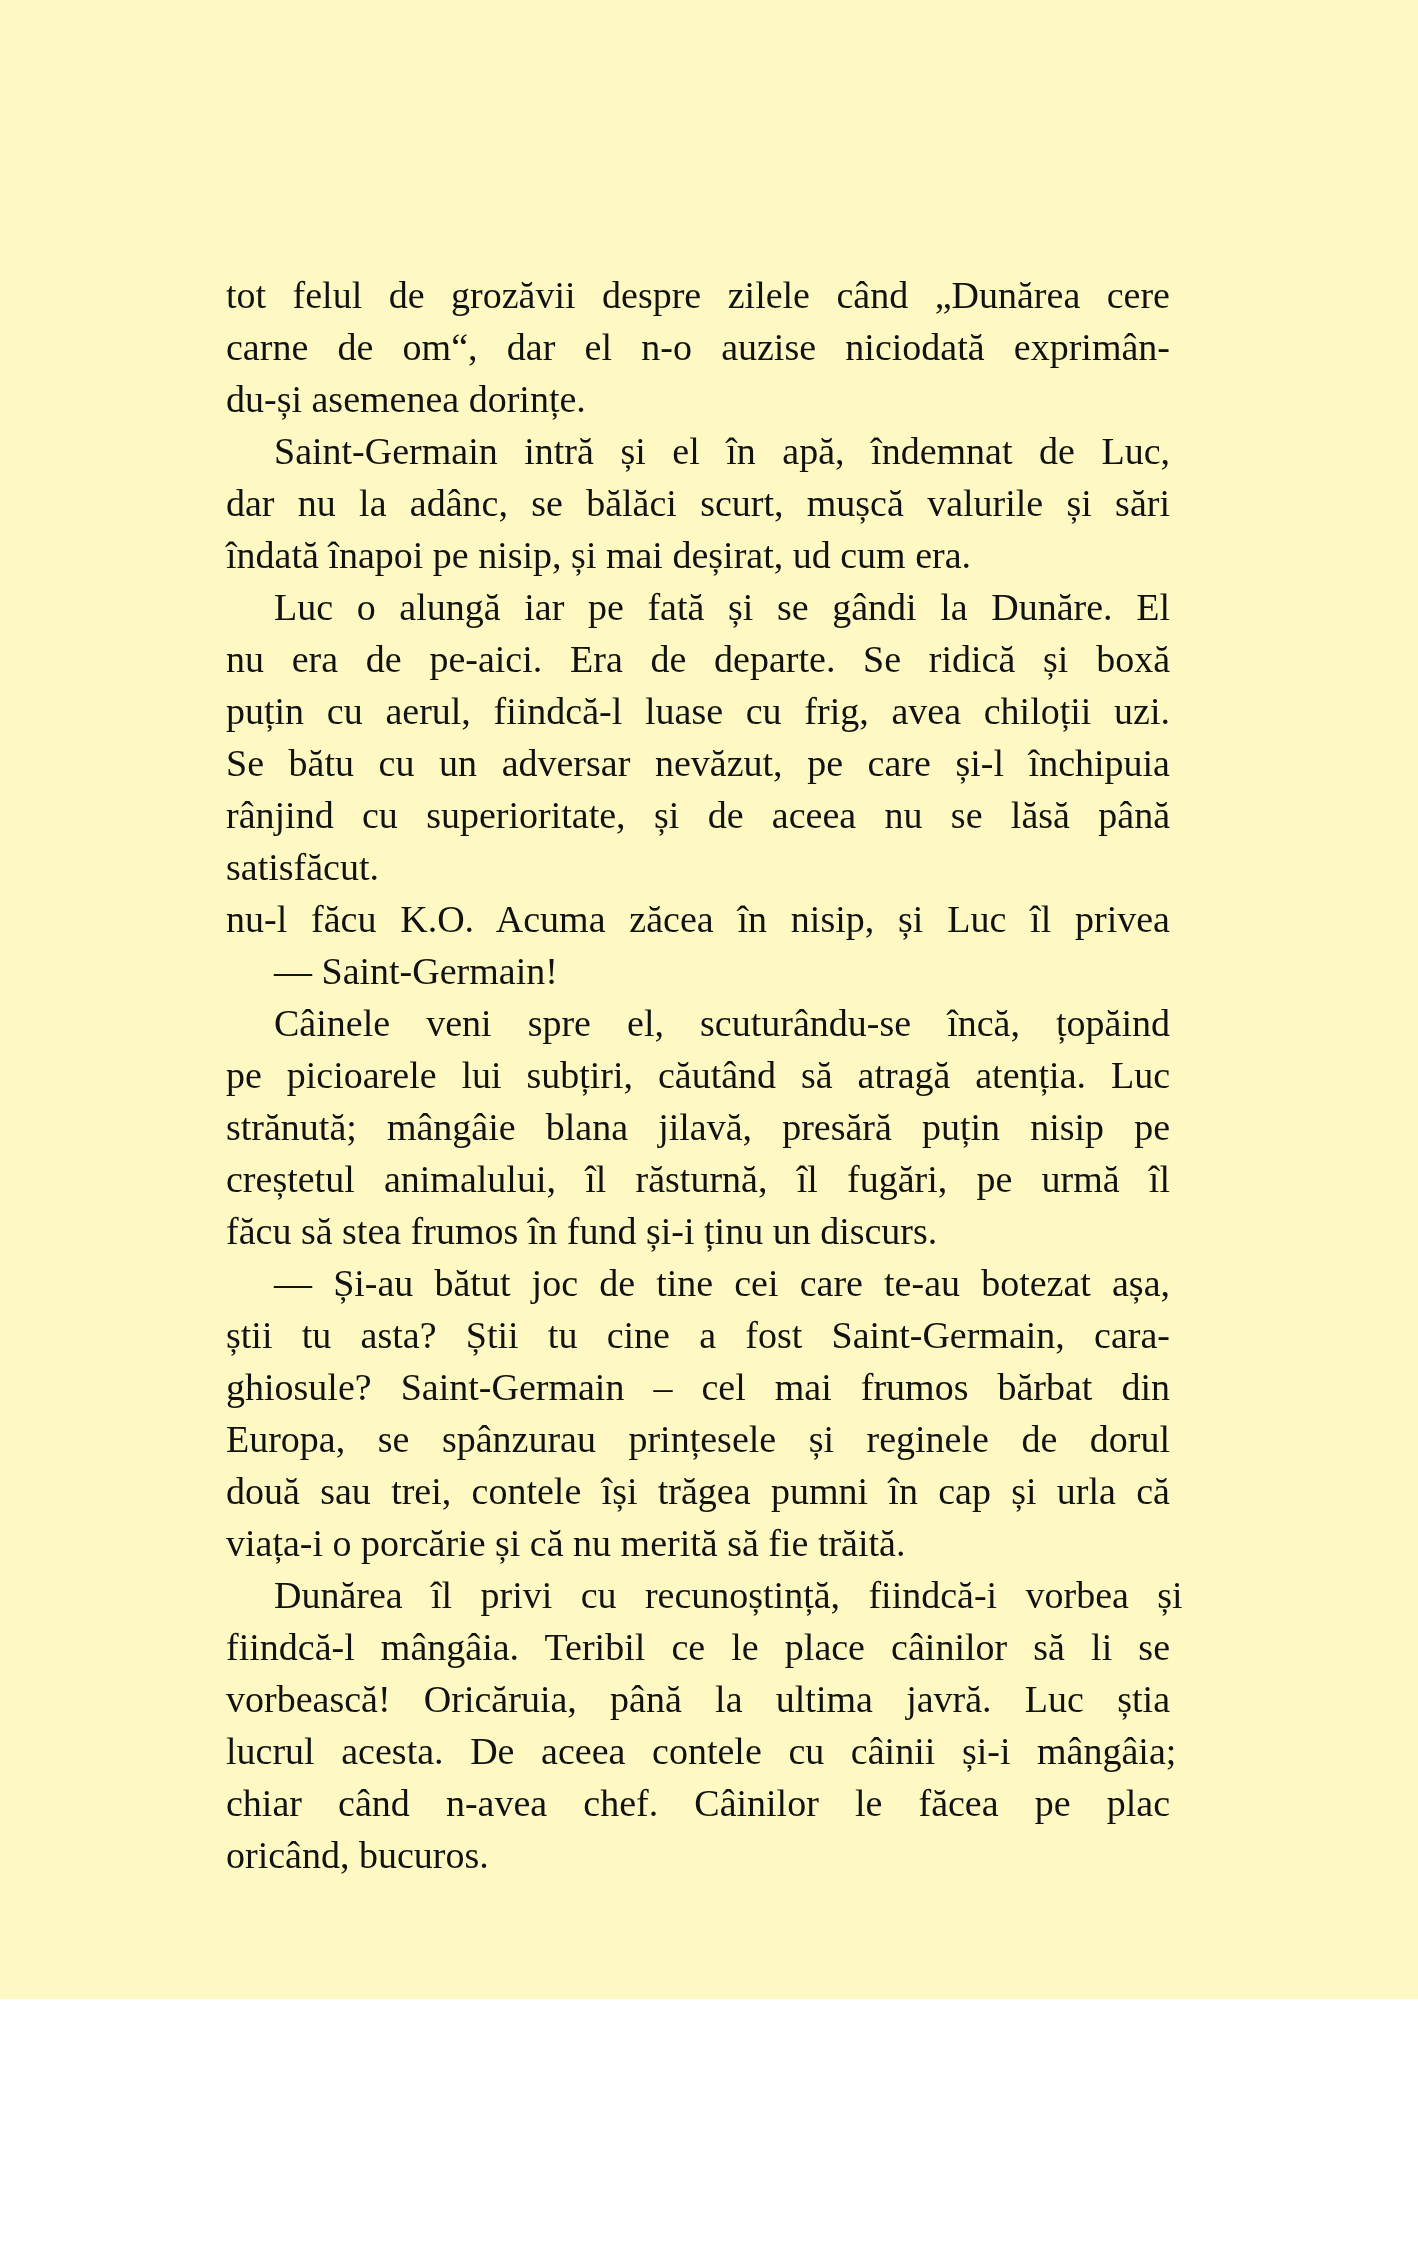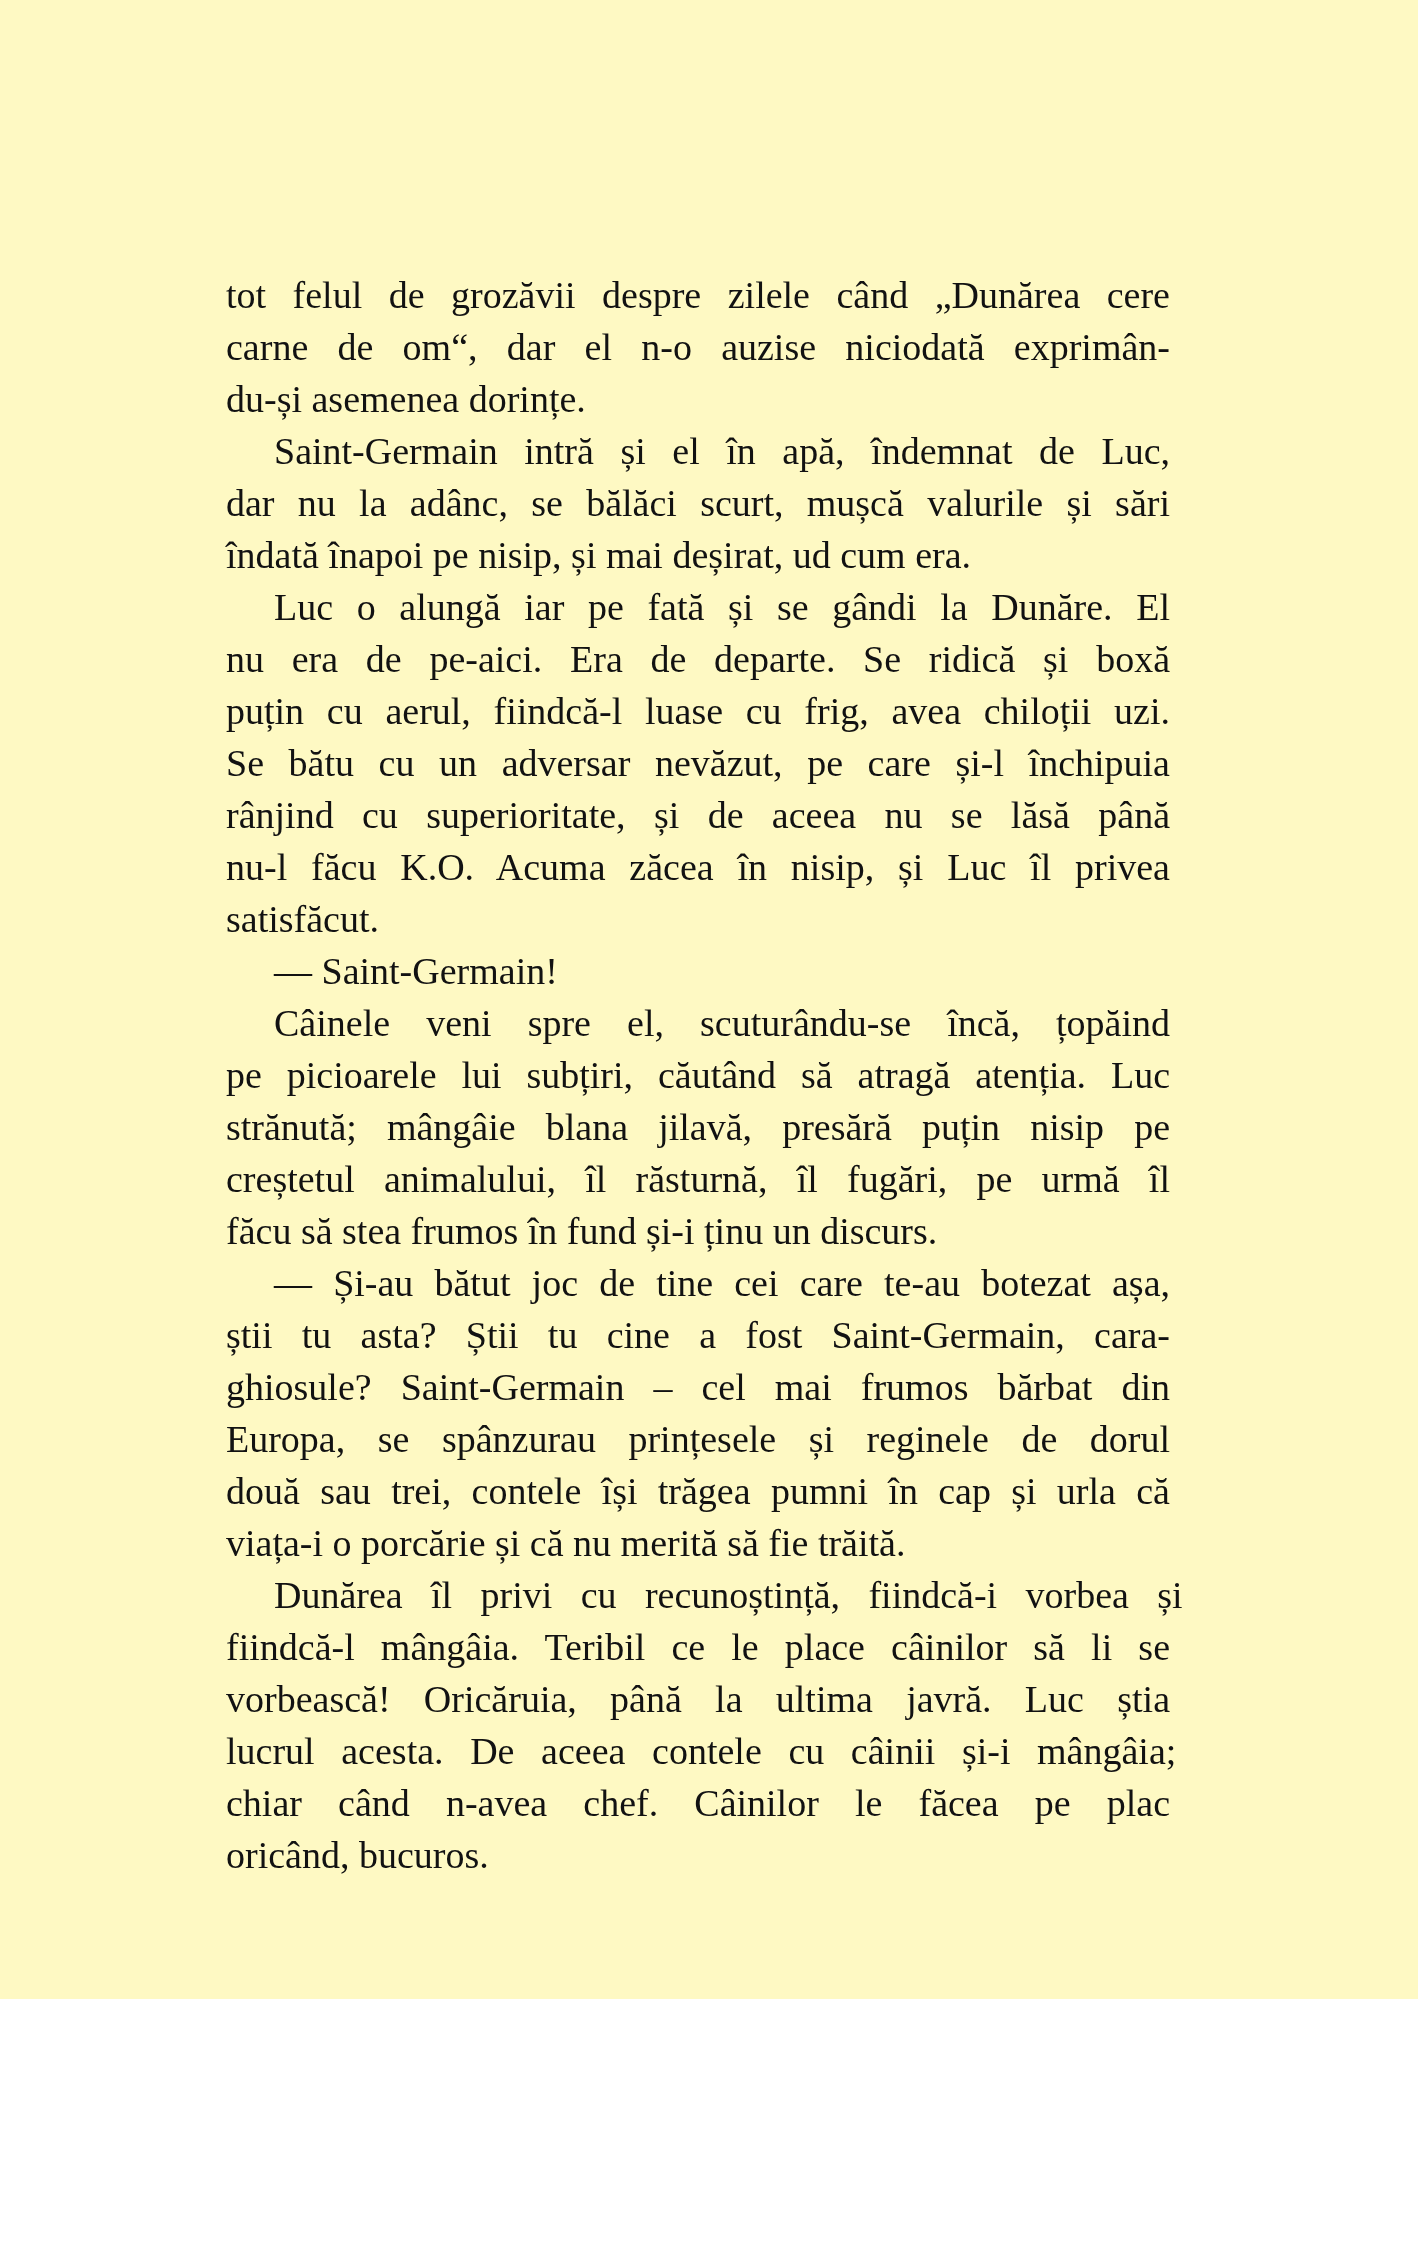--- a/index.html
+++ b/index.html
@@ -82,22 +82,22 @@
         <div class="line first"><span class="t" style="word-spacing: 17.0293px;">Saint-Germain intră și el în apă, îndemnat de Luc,</span></div>
         <div class="line"><span class="t" style="word-spacing: 13.7859px;">dar nu la adânc, se bălăci scurt, mușcă valurile și sări</span></div>
         <div class="line last"><span class="t">îndată înapoi pe nisip, și mai deșirat, ud cum era.</span></div>
       </div>
       <div class="para">
         <div class="line first"><span class="t" style="word-spacing: 14.1179px;">Luc o alungă iar pe fată și se gândi la Dunăre. El</span></div>
         <div class="line"><span class="t" style="word-spacing: 18.225px;">nu era de pe-aici. Era de departe. Se ridică și boxă</span></div>
         <div class="line"><span class="t" style="word-spacing: 13.2066px;">puțin cu aerul, fiindcă-l luase cu frig, avea chiloții uzi.</span></div>
         <div class="line"><span class="t" style="word-spacing: 15.0851px;">Se bătu cu un adversar nevăzut, pe care și-l închipuia</span></div>
         <div class="line"><span class="t" style="word-spacing: 18.8403px;">rânjind cu superioritate, și de aceea nu se lăsă până</span></div>
+        <div class="line last"><span class="t">satisfăcut.</span></div>
         <div class="line"><span class="t" style="word-spacing: 14.3094px;">nu-l făcu K.O. Acuma zăcea în nisip, și Luc îl privea</span></div>
-        <div class="line last"><span class="t">satisfăcut.</span></div>
       </div>
       <div class="para">
         <div class="line first last"><span class="t">— Saint-Germain!</span></div>
       </div>
       <div class="para">
         <div class="line first"><span class="t" style="word-spacing: 26.5781px;">Câinele veni spre el, scuturându-se încă, țopăind</span></div>
         <div class="line"><span class="t" style="word-spacing: 15.3926px;">pe picioarele lui subțiri, căutând să atragă atenția. Luc</span></div>
         <div class="line"><span class="t" style="word-spacing: 20.5938px;">strănută; mângâie blana jilavă, presără puțin nisip pe</span></div>
         <div class="line"><span class="t" style="word-spacing: 19.7305px;">creștetul animalului, îl răsturnă, îl fugări, pe urmă îl</span></div>
         <div class="line last"><span class="t">făcu să stea frumos în fund și-i ținu un discurs.</span></div>

